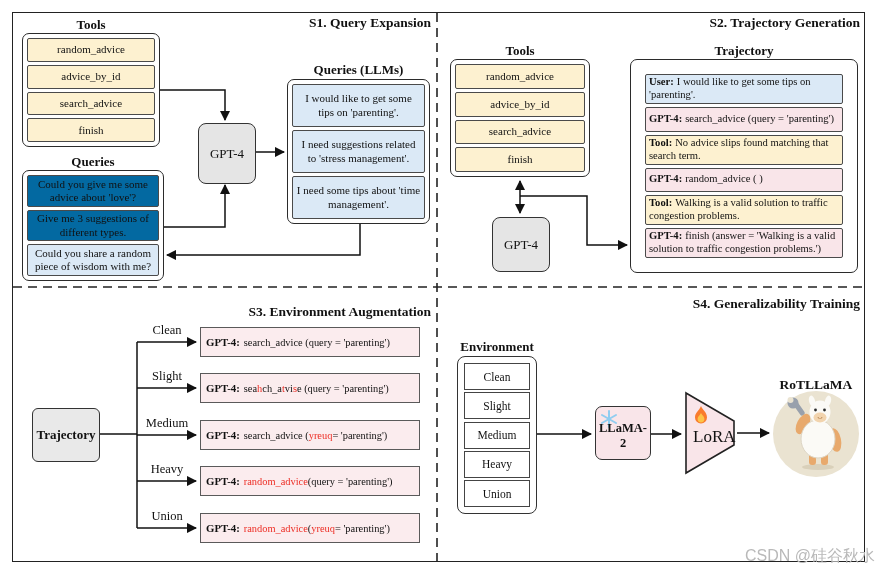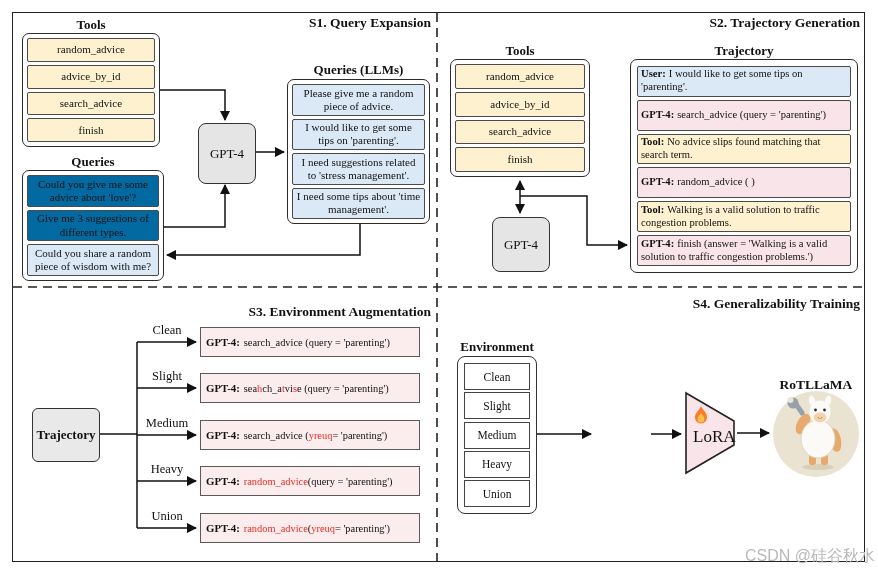--- a/index.html
+++ b/index.html
@@ -106,40 +106,39 @@
   <div class="abs container" style="left:22px;top:170px;width:142px;height:111px;">
     <div class="cell green">Could you give me some advice about 'love'?</div>
     <div class="cell green">Give me 3 suggestions of different types.</div>
     <div class="cell blue">Could you share a random piece of wisdom with me?</div>
   </div>
 
   <div class="abs gptnode" style="left:198px;top:123px;width:56px;height:59px;">GPT-4</div>
 
   <div class="abs panel-label" style="left:287px;top:62px;width:143px;">Queries (LLMs)</div>
   <div class="abs container" style="left:287px;top:79px;width:143px;height:145px;">
-    <div class="cell blue">Please give me a random piece of advice.</div>
     <div class="cell blue">I would like to get some tips on 'parenting'.</div>
     <div class="cell blue">I need suggestions related to 'stress management'.</div>
     <div class="cell blue">I need some tips about 'time management'.</div>
   </div>
 
   <div class="abs sec-title" style="left:660px;top:15px;width:200px;">S2. Trajectory Generation</div>
 
   <div class="abs panel-label" style="left:450px;top:43px;width:140px;">Tools</div>
   <div class="abs container" style="left:450px;top:59px;width:140px;height:118px;">
     <div class="cell yellow">random_advice</div>
     <div class="cell yellow">advice_by_id</div>
     <div class="cell yellow">search_advice</div>
     <div class="cell yellow">finish</div>
   </div>
 
   <div class="abs gptnode" style="left:492px;top:217px;width:56px;height:53px;">GPT-4</div>
 
   <div class="abs panel-label" style="left:630px;top:43px;width:228px;">Trajectory</div>
-  <div class="abs container" style="left:630px;top:59px;width:228px;height:214px;gap:3px;padding:6px;">
+  <div class="abs container" style="left:630px;top:59px;width:228px;height:214px;gap:3px;padding:14px;">
     <div class="cell left blue step">
         <span><b>User:</b><span>I would like to get some tips on 'parenting'.</span></span>
       </div>
     <div class="cell left pink step">
         <span><b>GPT-4:</b><span>search_advice (query = 'parenting')</span></span>
       </div>
     <div class="cell left yellow step">
         <span><b>Tool:</b><span>No advice slips found matching that search term.</span></span>
       </div>
     <div class="cell left pink step">
@@ -200,20 +199,30 @@
 
   <div class="abs panel-label" style="left:447px;top:339px;width:100px;">Environment</div>
   <div id="env-container" class="abs">
     <div class="envcell">Clean</div>
     <div class="envcell">Slight</div>
     <div class="envcell">Medium</div>
     <div class="envcell">Heavy</div>
     <div class="envcell">Union</div>
   </div>
 
+  <div id="llama-box" class="abs">
+    <svg class="abs" style="left:4px;top:3px;width:18px;height:18px;" viewBox="0 0 18 18">
+      <g stroke="#90cdf0" stroke-width="2" stroke-linecap="round">
+        <line x1="9" y1="1" x2="9" y2="17"></line>
+        <line x1="2" y1="5" x2="16" y2="13"></line>
+        <line x1="16" y1="5" x2="2" y2="13"></line>
+      </g>
+    </svg>
+    <div class="lbl">LLaMA-2</div>
+  </div>
 
   <div id="lora-wrap" class="abs">
     <svg style="position:absolute;left:0;top:0;width:52px;height:84px;" viewBox="0 0 52 84">
       <polygon points="1,2 49,30 49,54 1,82" fill="#f9e5e9" stroke="#222" stroke-width="1.6"></polygon>
     </svg>
     <svg class="abs" style="left:9px;top:15px;width:14px;height:18px;" viewBox="0 0 14 18">
       <path d="M7 0 C8.5 4 13 6 13 11.5 A6 6 0 0 1 1 11.5 C1 6.5 5 5 7 0 Z" fill="#f97b2d"></path>
       <path d="M7 7 C8 9.5 10.4 10 10.4 13 A3.4 3.4 0 0 1 3.6 13 C3.6 10.2 6 9.5 7 7 Z" fill="#fdc348"></path>
     </svg>
     <div class="lbl">LoRA</div>

